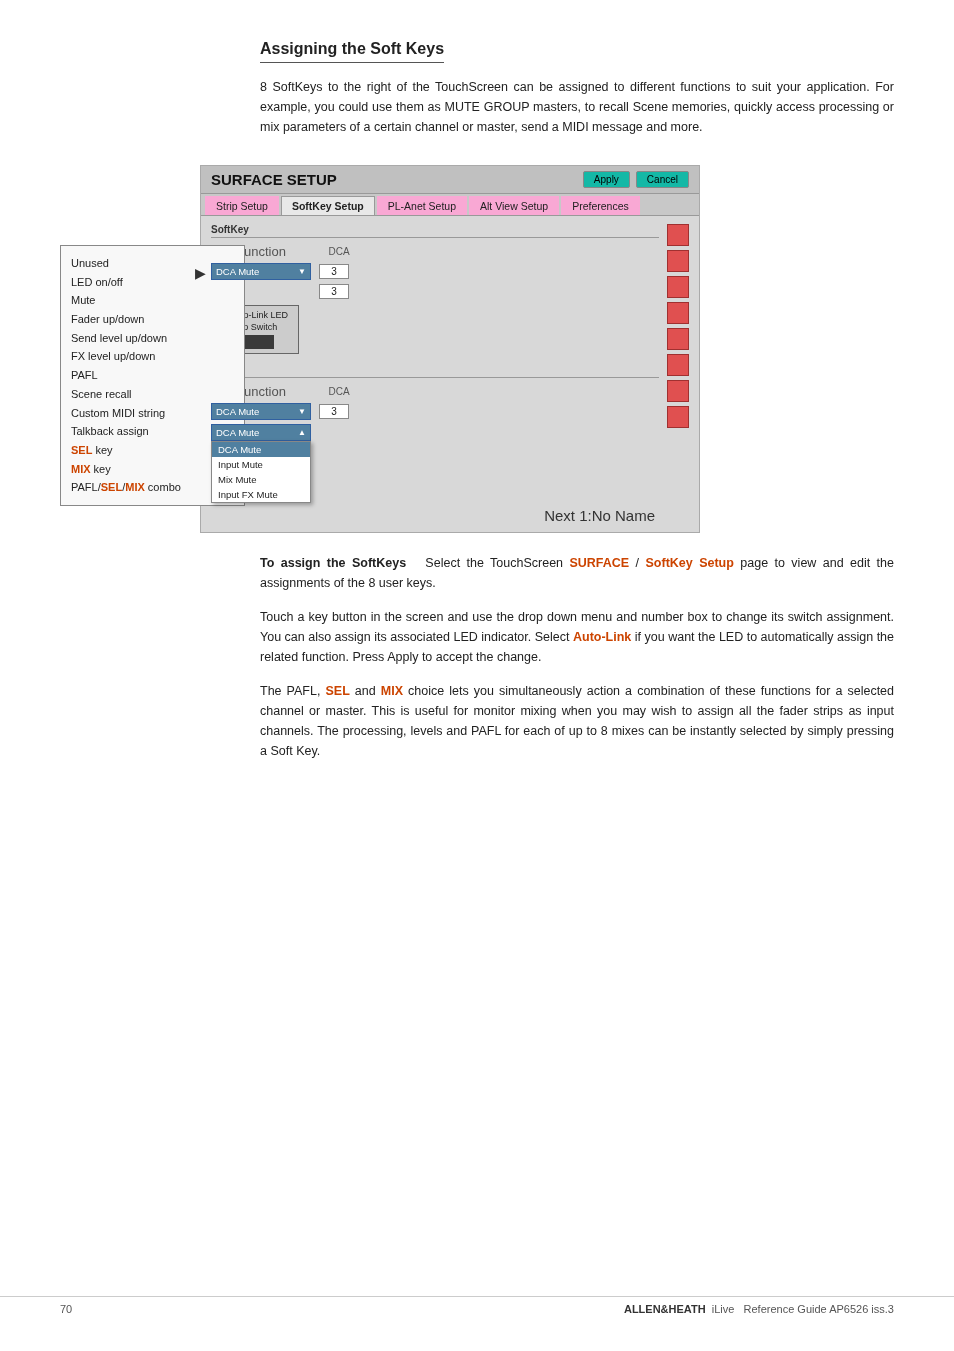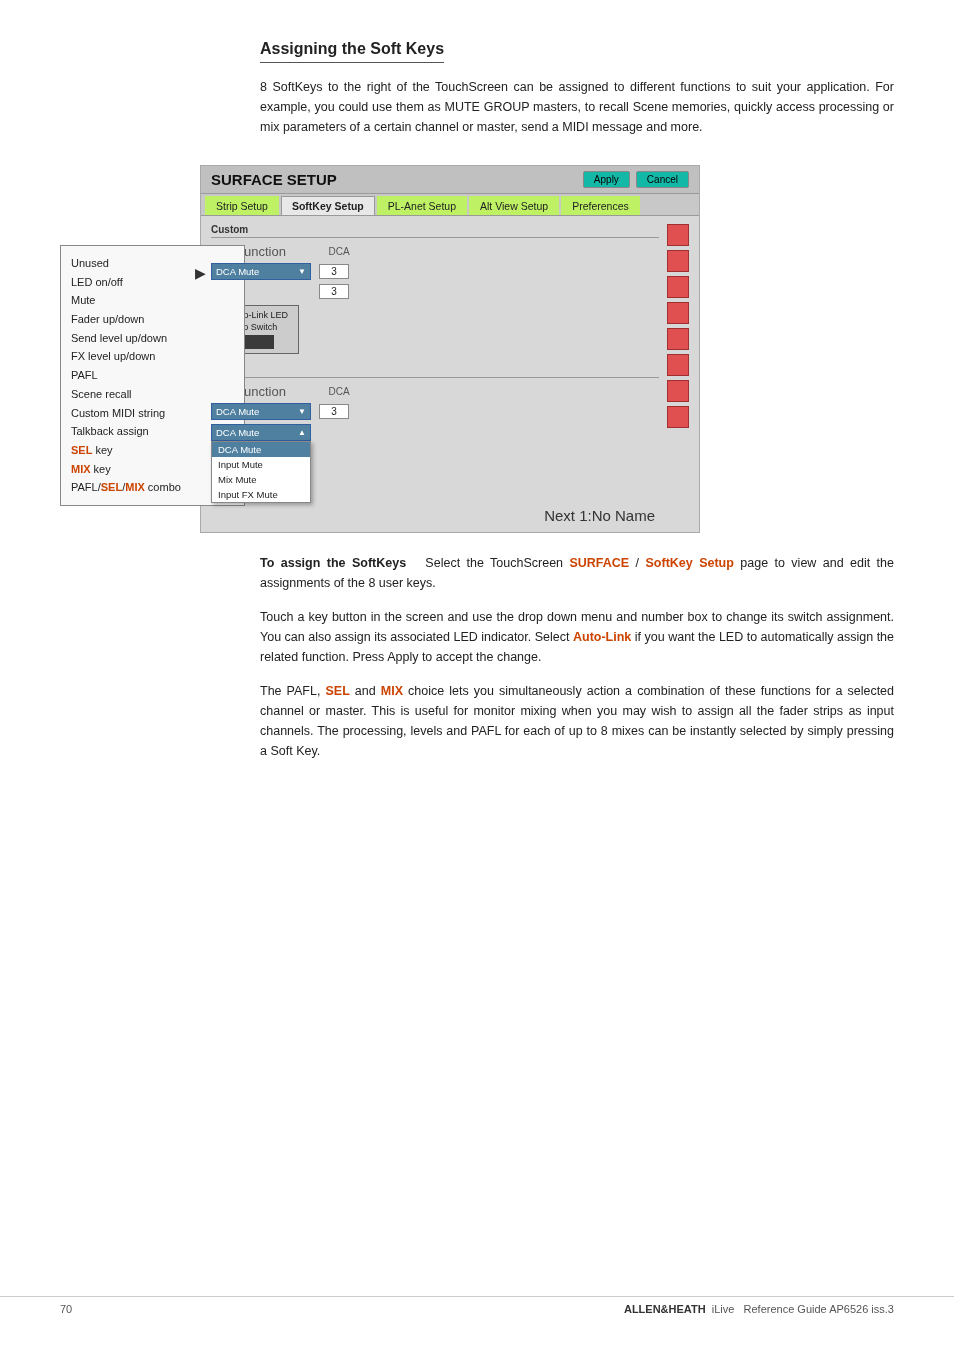--- a/index.html
+++ b/index.html
@@ -73,21 +73,21 @@
       background: #c8c8c8;
       border-bottom: 1px solid #999;
       padding: 2px 4px 0;
     }
     .ss-tab {
       padding: 3px 10px;
       font-size: 10.5px;
       cursor: pointer;
       border: 1px solid transparent;
       border-bottom: none;
-      background: #bef264;
+      background: #f9a8d4;
       margin-right: 2px;
     }
     .ss-tab.active {
       background: #e8e8e8;
       border-color: #999;
       font-weight: bold;
     }
     .ss-body {
       padding: 8px 10px;
       display: flex;
@@ -292,21 +292,21 @@
         <div class="ss-tab active">SoftKey Setup</div>
         <div class="ss-tab">PL-Anet Setup</div>
         <div class="ss-tab">Alt View Setup</div>
         <div class="ss-tab">Preferences</div>
       </div>
 
       <div class="ss-body">
         <div class="ss-main">
 
           <div>
-            <div class="ss-section-label">Custom</div>
+            <div class="ss-section-label">SoftKey</div>
             <div class="ss-row">
               <div class="ss-col-label" style="min-width:100px;">Function</div>
               <div class="dca-label">DCA</div>
             </div>
             <div class="ss-row" style="position:relative;">
 
               <span style="position:absolute;left:-16px;top:2px;font-size:14px;color:#333;">▶</span>
               <div class="ss-dropdown">
                 <span>DCA Mute</span>
                 <span class="ss-dropdown-arrow">▼</span>

